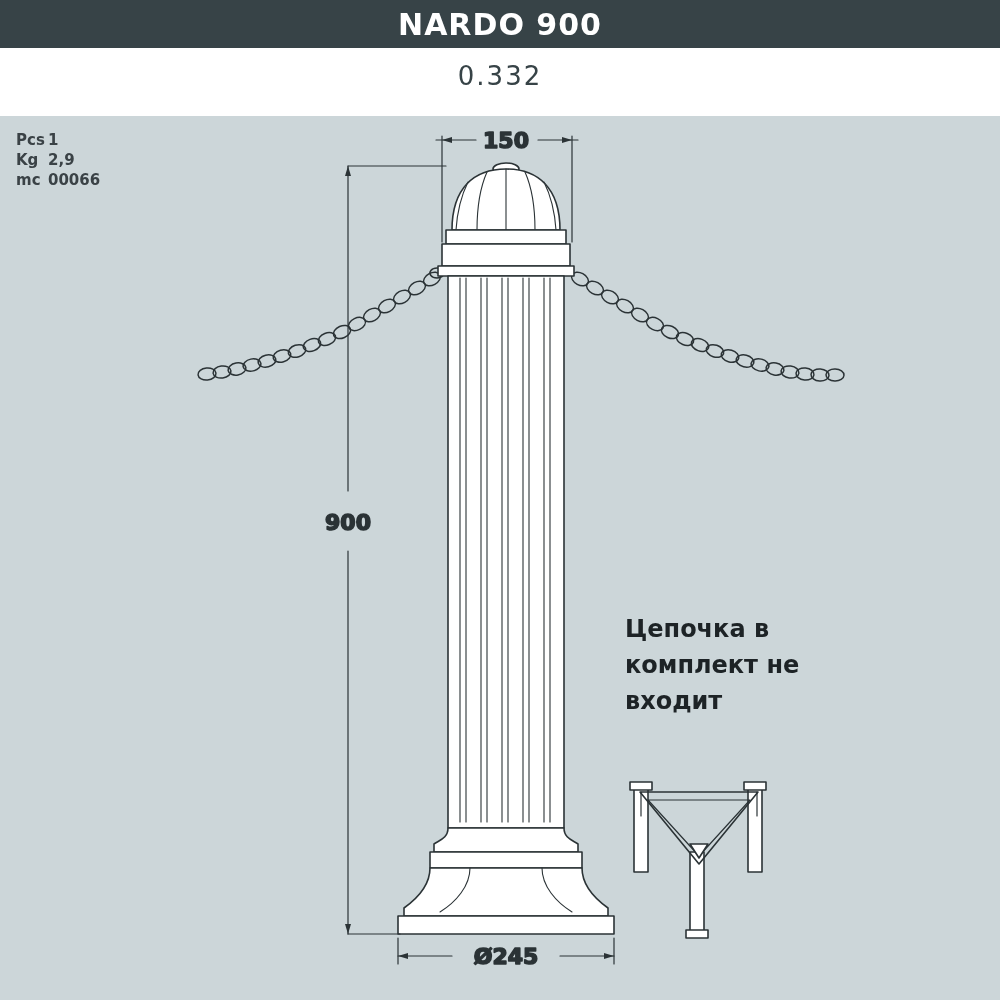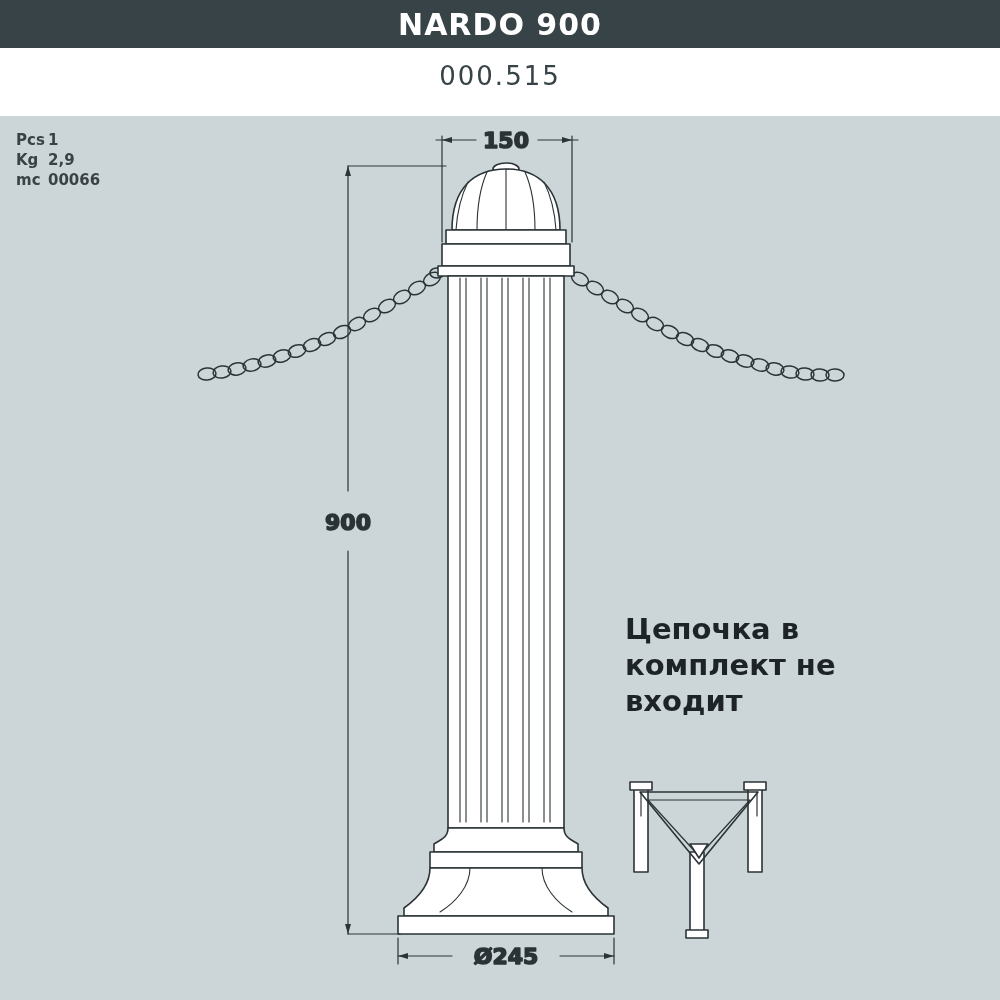--- a/index.html
+++ b/index.html
@@ -74,41 +74,41 @@
   }
   .spec-row { white-space: pre; }
   .spec-key { display: inline-block; width: 32px; }
 
   .note-text {
     position: absolute;
     left: 625px;
     top: 495px;
     width: 250px;
     color: #1d2326;
-    font-size: 29px;
+    font-size: 24px;
     line-height: 36px;
     font-family: "DejaVu Sans", sans-serif;
   }
   svg { display: block; }
   .dimlabel {
     font-family: "DejaVu Sans", sans-serif;
     font-size: 22px;
     fill: #2b3336;
   }
 </style>
 </head>
 <body>
 
 <div id="page">
 
   <div class="header-bar">
     <div class="header-title">NARDO 900</div>
   </div>
   <div class="subheader">
-    <div class="subheader-code">000.515</div>
+    <div class="subheader-code">0.332</div>
   </div>
 
   <div class="drawing-panel">
 
     <div class="spec-block">
       <div class="spec-row"><span class="spec-key">Pcs</span><span>1</span></div>
       <div class="spec-row"><span class="spec-key">Kg</span><span>2,9</span></div>
       <div class="spec-row"><span class="spec-key">mc</span><span>00066</span></div>
     </div>
 

